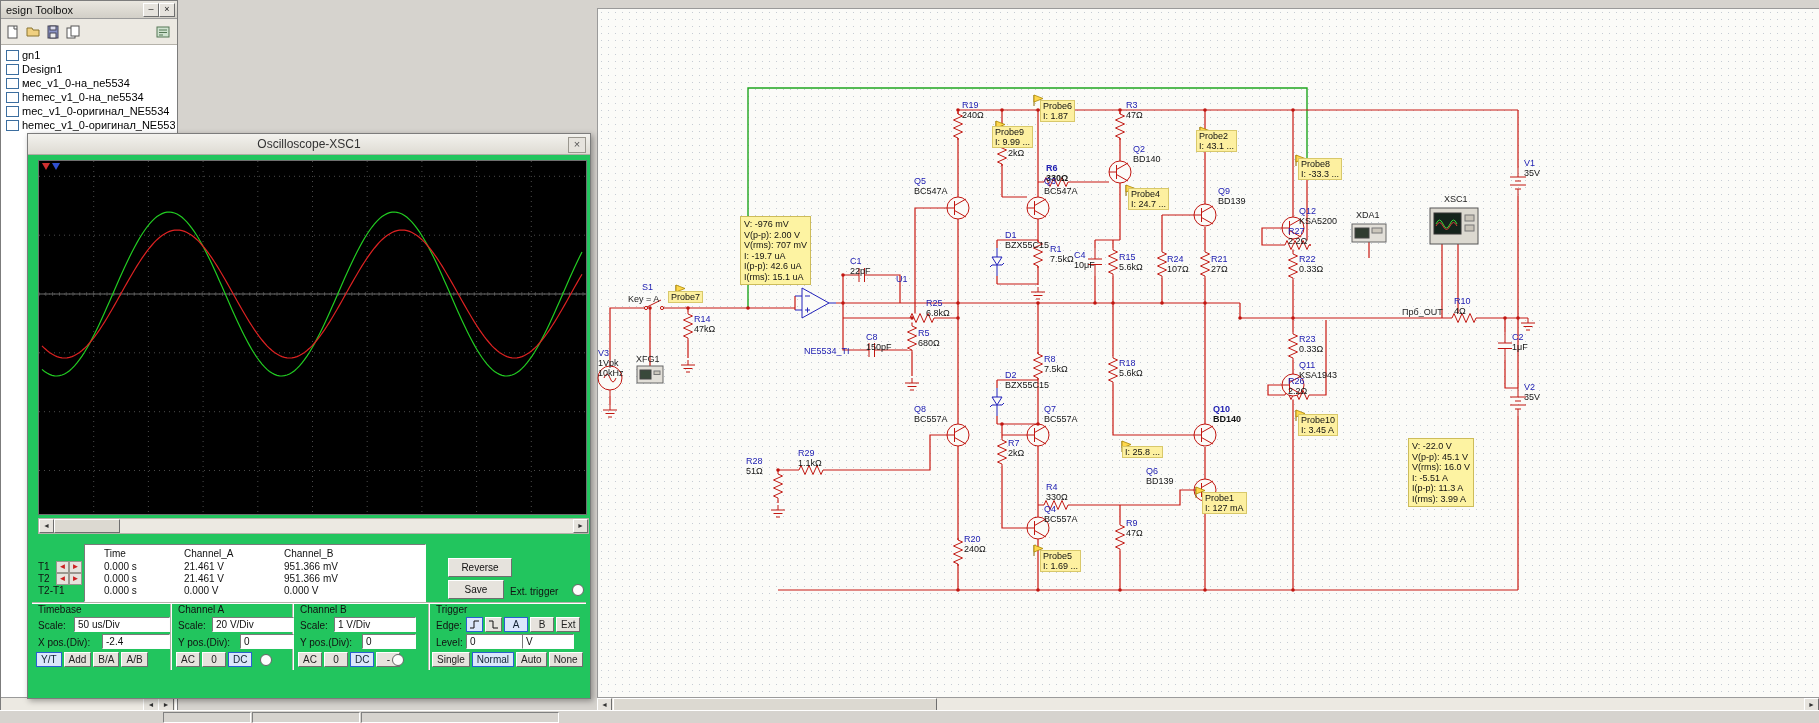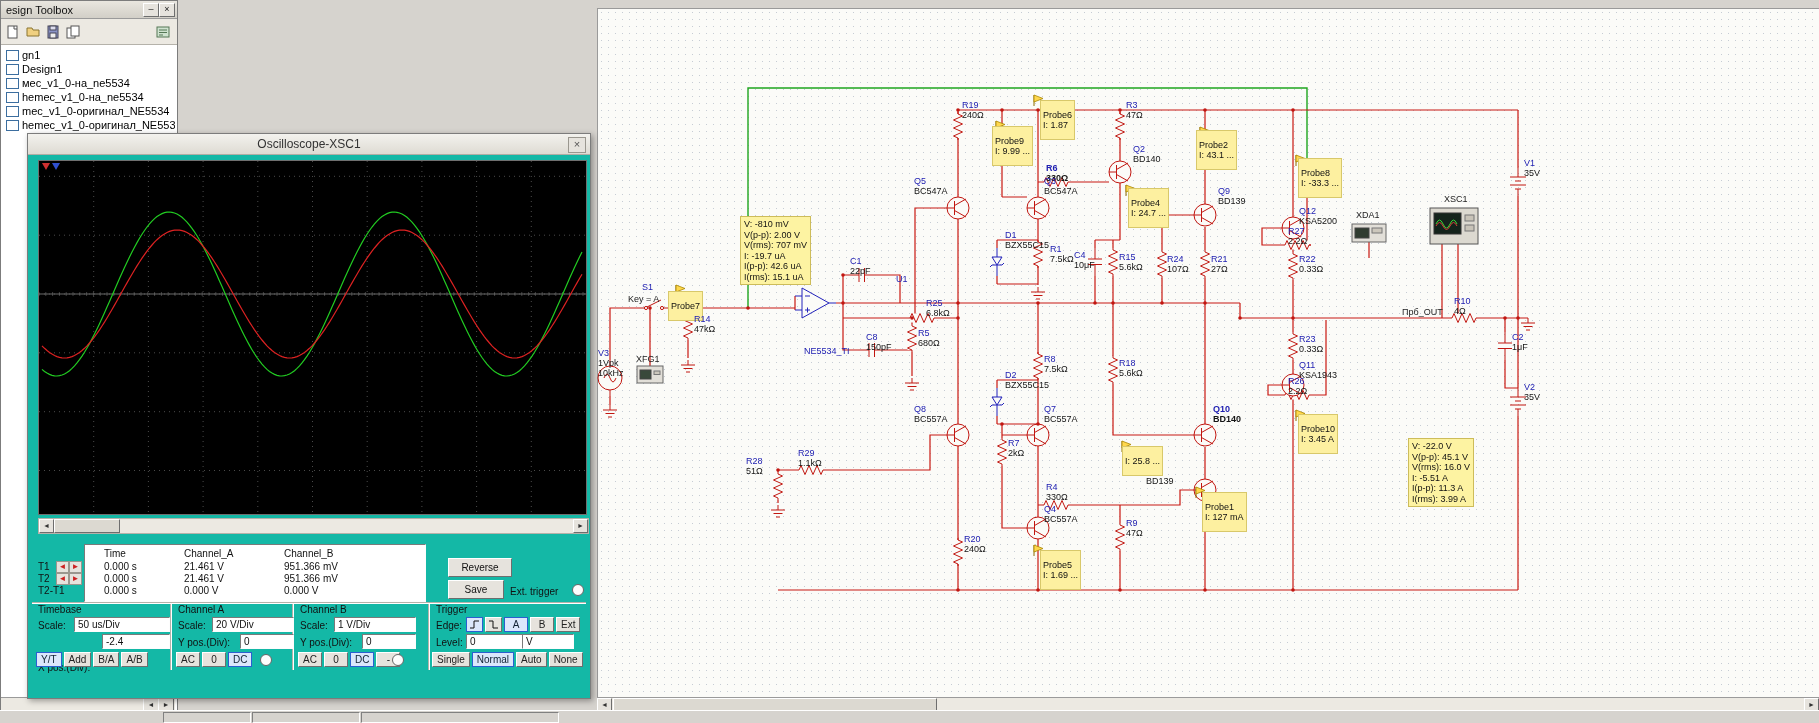--- a/index.html
+++ b/index.html
@@ -11,21 +11,21 @@
     border-left:1px solid #9a9a9a;border-top:1px solid #9a9a9a;}
   #schematic-svg{position:absolute;left:0;top:0;pointer-events:none;}
   .wire{stroke:#c81812;stroke-width:1.2;fill:none;}
   .gwire{stroke:#1ea51e;stroke-width:1.4;fill:none;}
   #labels-layer{position:absolute;left:0;top:0;width:1819px;height:723px;pointer-events:none;}
   .slabel{position:absolute;font-size:9px;line-height:10px;white-space:nowrap;}
   .slabel.comp .ref{display:block;color:#2121b2;}
   .slabel.comp .val{display:block;color:#151515;}
   .slabel.text{color:#222;}
   .slabel.text .ln{display:block;}
-  .slabel.probe{background:#fdf0a0;border:1px solid #d8c86a;color:#111;padding:9px 2px;}
+  .slabel.probe{background:#fdf0a0;border:1px solid #d8c86a;color:#111;padding:0 2px;}
   .slabel.probe .ln{display:block;}
   .slabel.ann{background:#fdf3a2;border:1px solid #cdbc5a;color:#111;padding:2px 3px;line-height:10.5px;}
   .slabel.ann .ln{display:block;}
 
   
   #toolbox{position:absolute;left:0;top:0;width:176px;height:710px;background:#fff;border:1px solid #7c7c7c;z-index:3;}
   #toolbox .tb-title{height:17px;background:linear-gradient(#e9e6df,#d2cfc7);border-bottom:1px solid #9a9a9a;
     font-size:11px;color:#111;display:flex;align-items:center;padding-left:5px;position:relative;}
   .winbtn{position:absolute;top:2px;width:14px;height:12px;background:#e6e3dd;border:1px solid;border-color:#fff #6e6e6e #6e6e6e #fff;
     font-size:9px;line-height:10px;text-align:center;color:#222;}
@@ -33,21 +33,21 @@
   .tbicon{width:18px;height:17px;margin-right:2px;display:inline-flex;align-items:center;justify-content:center;}
   .tbicon.push-right{margin-left:auto;}
   #tree{padding:3px 2px;font-size:11px;color:#000;}
   .titem{height:14px;display:flex;align-items:center;white-space:nowrap;overflow:hidden;padding-left:3px;}
   .ticon{width:11px;height:9px;border:1px solid #3c6e9f;background:#fff;display:inline-block;margin-right:3px;flex:none;}
   #toolbox-sb{position:absolute;left:0;bottom:0;width:174px;height:13px;background:#ece9e2;border-top:1px solid #9a9a9a;}
   .sb-box{position:absolute;top:0;width:14px;height:12px;background:#e6e3dd;border:1px solid;border-color:#fff #6e6e6e #6e6e6e #fff;
     font-size:7px;line-height:11px;text-align:center;color:#333;}
 
   
-  #osc{position:absolute;left:27px;top:133px;width:562px;height:564px;background:#14b8a6;border:1px solid #7c7c7c;
+  #osc{position:absolute;left:27px;top:133px;width:562px;height:564px;background:#22c55e;border:1px solid #7c7c7c;
     box-shadow:2px 2px 6px rgba(0,0,0,.35);z-index:4;font-size:10px;color:#111;}
   #osc .osc-title{height:20px;background:linear-gradient(#f3f2ee,#dedbd3);border-bottom:1px solid #b0ada5;
     text-align:center;font-size:12px;color:#333;line-height:20px;position:relative;}
   .osc-close{position:absolute;right:4px;top:3px;width:16px;height:14px;background:#e6e3dd;border:1px solid #9a978f;
     font-size:11px;line-height:13px;text-align:center;color:#555;}
   #scope-display{position:absolute;left:10px;top:26px;width:547px;height:353px;background:#000;border:1px solid #6f6f6f;}
   #scope-sb{position:absolute;left:10px;top:384px;width:549px;height:14px;background:#ece9e2;border:1px solid #b5b2aa;}
   .sb-arr{position:absolute;top:0;width:13px;height:12px;background:#e6e3dd;border:1px solid;border-color:#fff #6e6e6e #6e6e6e #fff;
     font-size:7px;line-height:11px;text-align:center;color:#333;}
   .sb-thumb{position:absolute;left:15px;top:0;width:64px;height:12px;background:#dcd9d1;border:1px solid;border-color:#fff #6e6e6e #6e6e6e #fff;}
@@ -516,21 +516,21 @@
         <span class="ln">I: 127 mA</span>
       </div>
       <div class="slabel probe" style="left: 1040px; top: 550px;">
         <span class="ln">Probe5</span>
         <span class="ln">I: 1.69 ...</span>
       </div>
       <div class="slabel probe" style="left: 1122px; top: 446px;">
         <span class="ln">I: 25.8 ...</span>
       </div>
       <div class="slabel ann" style="left: 740px; top: 216px;">
-        <span class="ln">V: -810 mV</span>
+        <span class="ln">V: -976 mV</span>
         <span class="ln">V(p-p): 2.00 V</span>
         <span class="ln">V(rms): 707 mV</span>
         <span class="ln">I: -19.7 uA</span>
         <span class="ln">I(p-p): 42.6 uA</span>
         <span class="ln">I(rms): 15.1 uA</span>
       </div>
       <div class="slabel ann" style="left: 1408px; top: 438px;">
         <span class="ln">V: -22.0 V</span>
         <span class="ln">V(p-p): 45.1 V</span>
         <span class="ln">V(rms): 16.0 V</span>
@@ -645,21 +645,21 @@
     <span class="radio" style="left:544px;top:450px"></span>
 
     <div class="hsep" style="left:4px;top:468px;width:554px"></div>
     <div class="vsep" style="left:142px;top:470px;height:66px"></div>
     <div class="vsep" style="left:264px;top:470px;height:66px"></div>
     <div class="vsep" style="left:400px;top:470px;height:66px"></div>
 
     <span class="gtitle" style="left:10px;top:470px">Timebase</span>
     <span class="olabel" style="left:10px;top:486px">Scale:</span>
     <div class="pfield" style="left:46px;top:483px;width:88px">50 us/Div</div>
-    <span class="olabel" style="left:10px;top:528px">X pos.(Div):</span>
+    <span class="olabel" style="left:10px;top:503px">X pos.(Div):</span>
     <div class="pfield" style="left:74px;top:500px;width:60px">-2.4</div>
     <div class="btnrow" id="tb-btns" style="left:8px;top:518px">
         <span class="pbtn active">Y/T</span>
         <span class="pbtn">Add</span>
         <span class="pbtn">B/A</span>
         <span class="pbtn">A/B</span>
       </div>
 
     <span class="gtitle" style="left:150px;top:470px">Channel A</span>
     <span class="olabel" style="left:150px;top:486px">Scale:</span>

